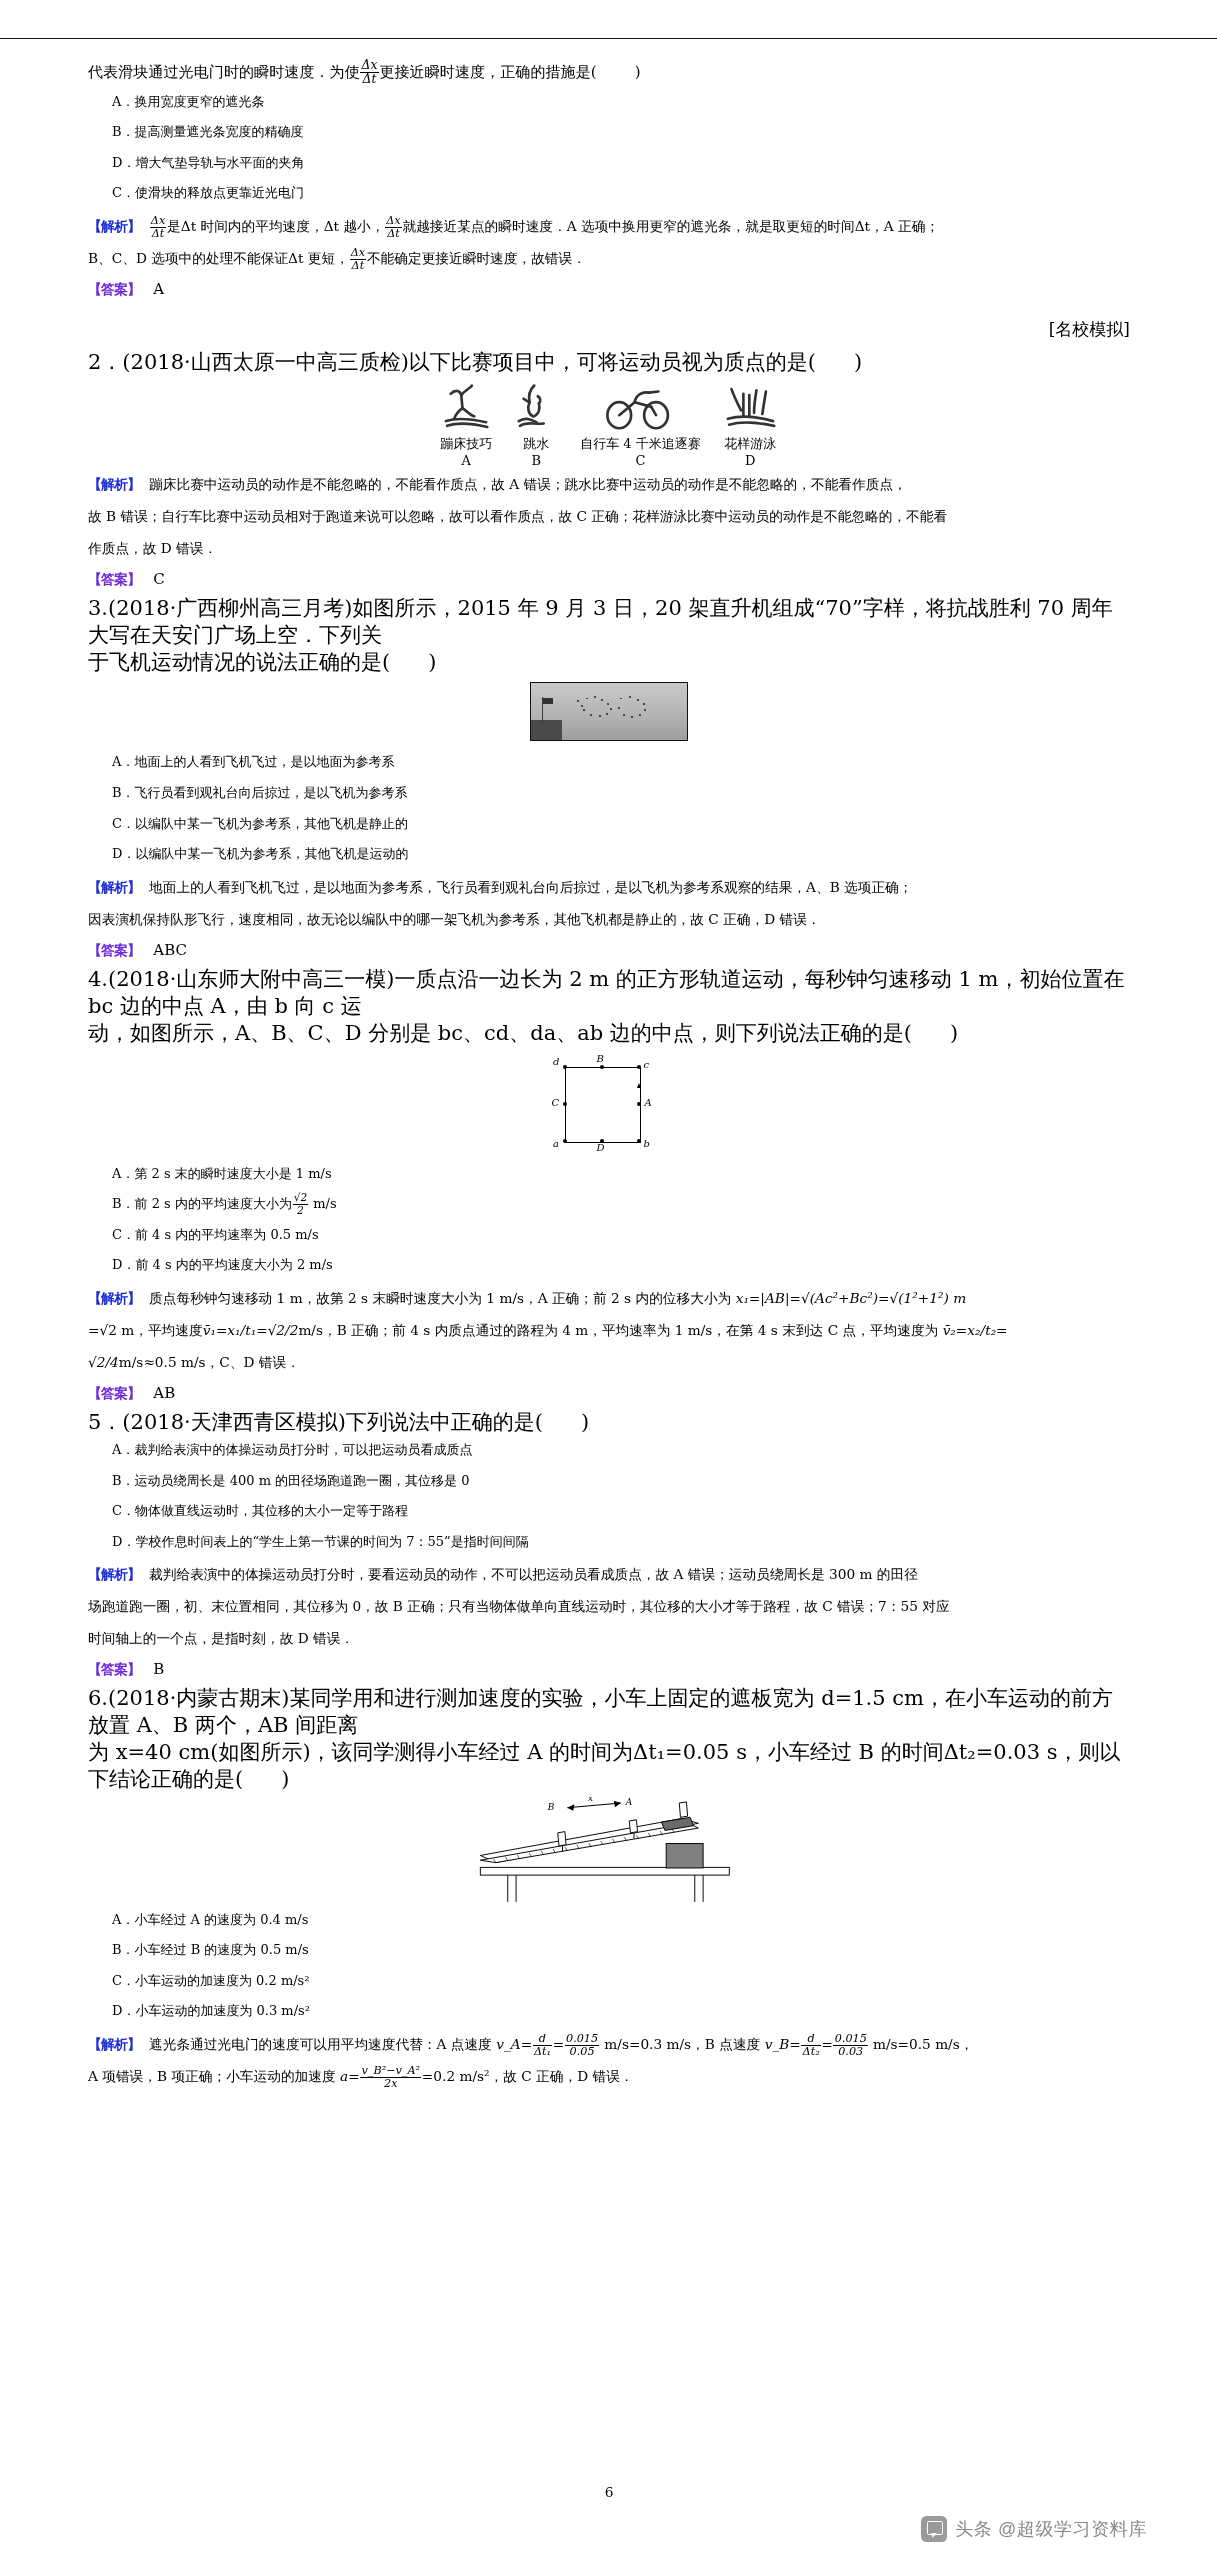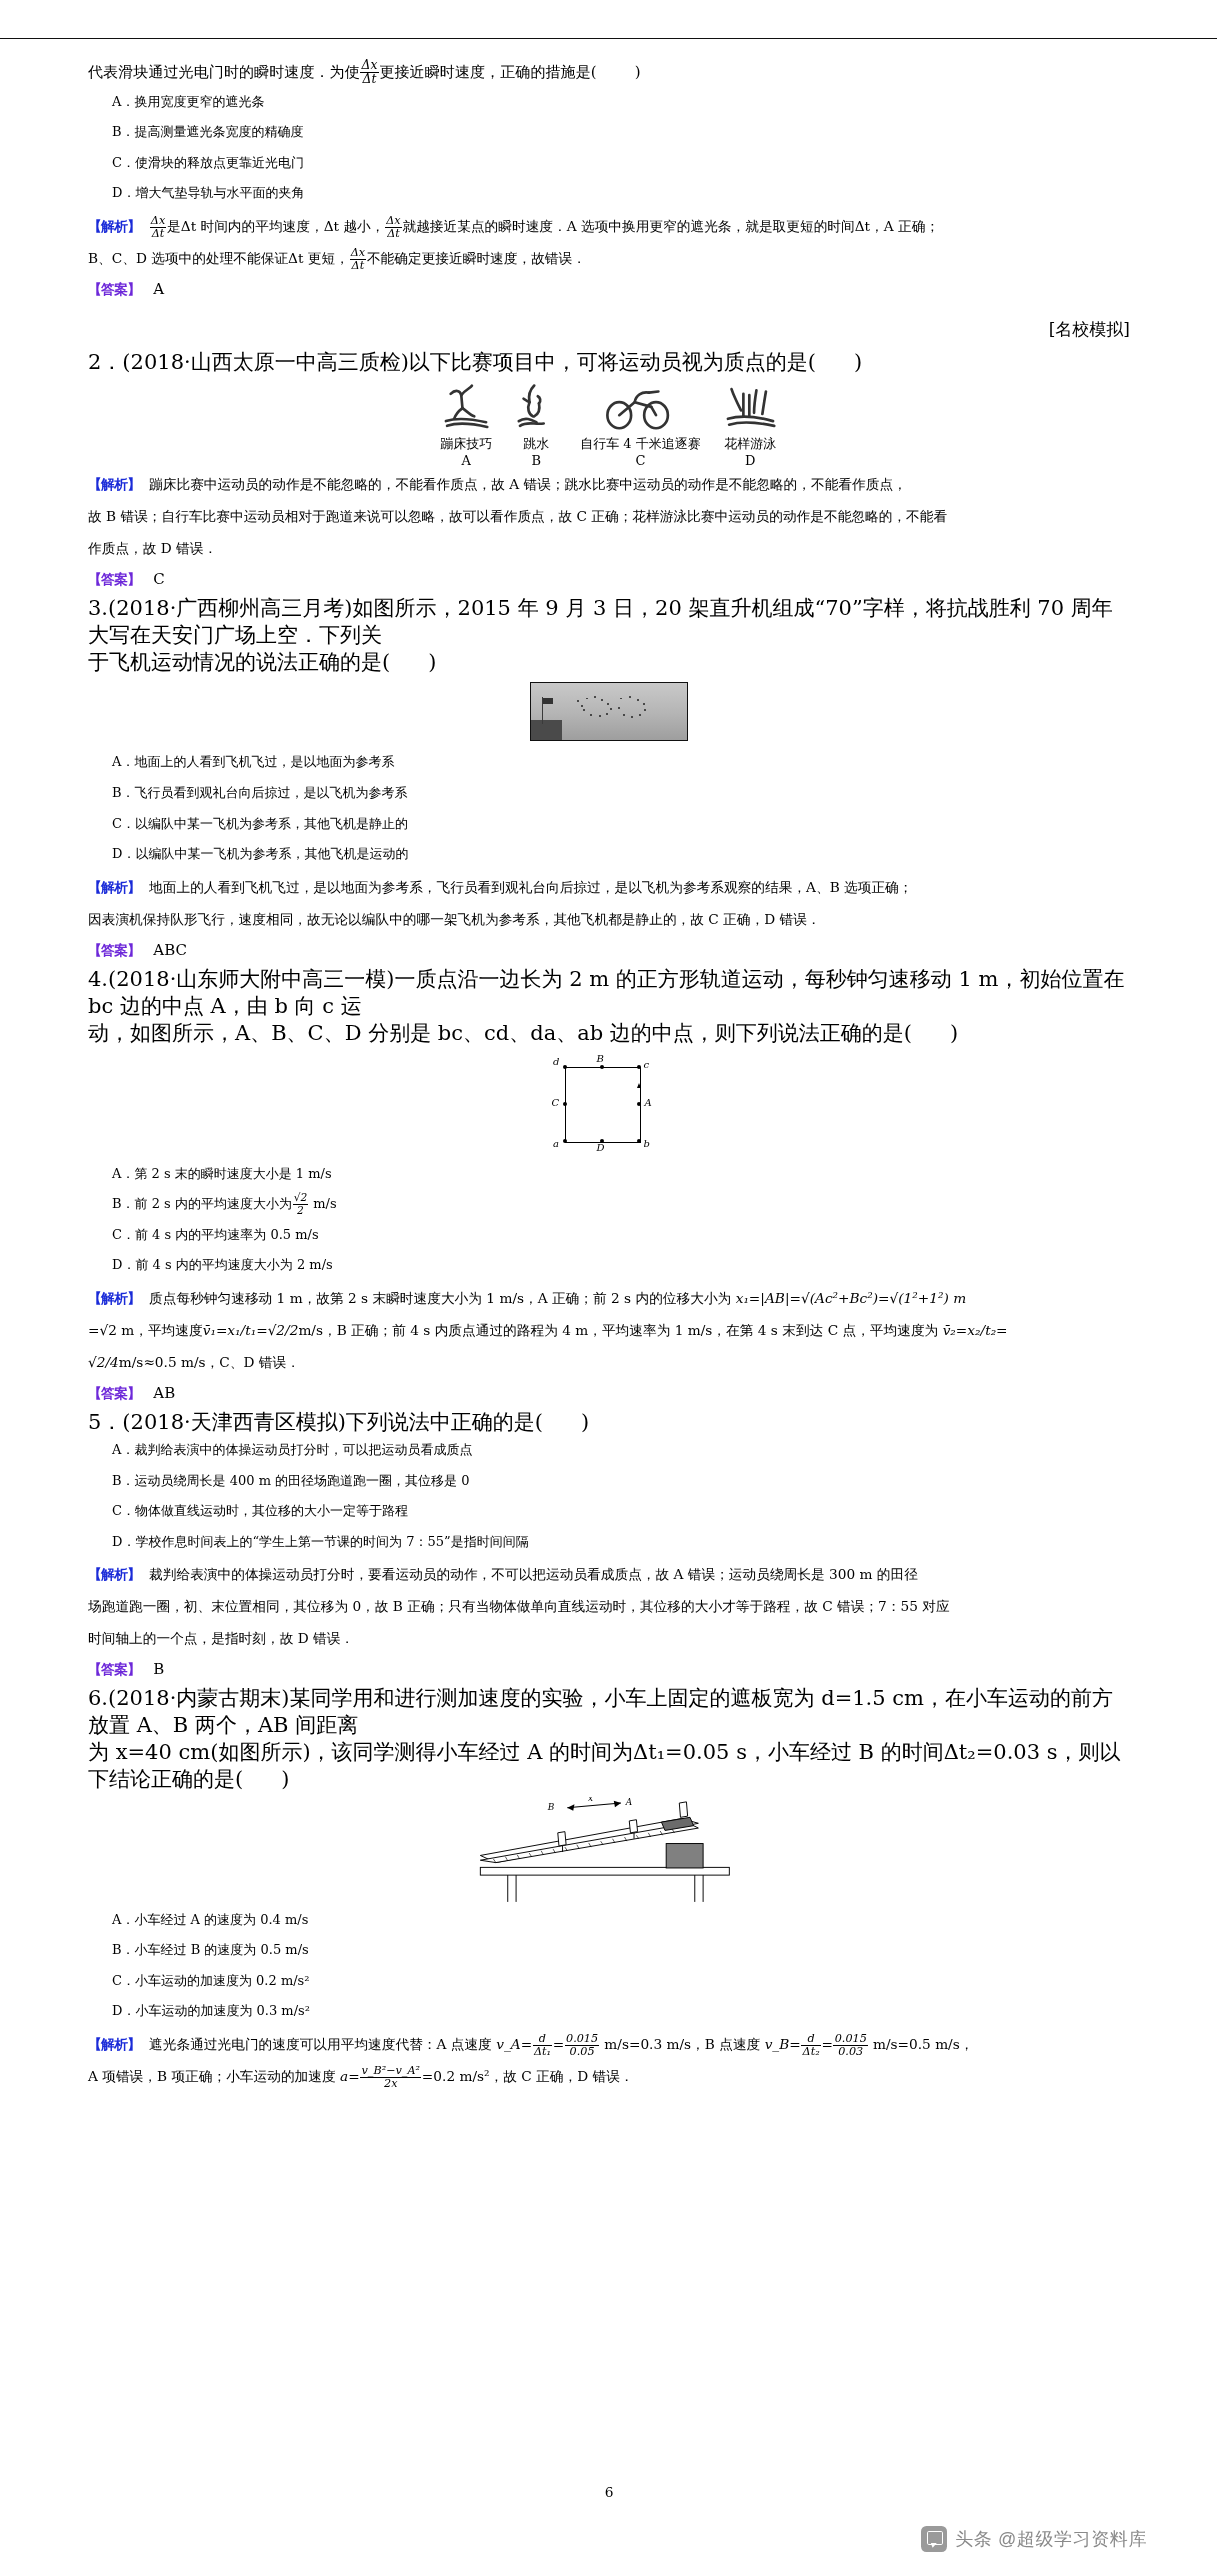--- a/index.html
+++ b/index.html
@@ -168,21 +168,21 @@
   .pagenum {
     position: absolute;
     left: 0; right: 0;
     bottom: 76px;
     text-align: center;
     font-size: 13.7px;
   }
   .watermark {
     position: absolute;
     right: 71px;
-    bottom: 24px;
+    bottom: 34px;
     display: flex;
     align-items: center;
     gap: 8.3px;
     color: #8a8a8a;
     font-size: 18px;
     font-family: "Liberation Sans", sans-serif;
     letter-spacing: 0.6px;
   }
   .wm-logo {
     width: 26px; height: 26px;
@@ -216,22 +216,22 @@
   <div class="rule-top"></div>
 
   <div class="body-col">
 
     <p class="ln">
       <span>代表滑块通过光电门时的瞬时速度．为使</span><span class="frac"><span class="num">Δx</span><span class="den">Δt</span></span><span>更接近瞬时速度，正确的措施是(</span><span class="gapblank"></span><span>)</span>
     </p>
 
     <p class="opt">A．换用宽度更窄的遮光条</p>
     <p class="opt">B．提高测量遮光条宽度的精确度</p>
+    <p class="opt">D．增大气垫导轨与水平面的夹角</p>
     <p class="opt">C．使滑块的释放点更靠近光电门</p>
-    <p class="opt">D．增大气垫导轨与水平面的夹角</p>
 
     <p class="exp">
       <span class="tagblue">【解析】</span>&nbsp;&nbsp;<span class="frac"><span class="num">Δx</span><span class="den">Δt</span></span><span>是Δ</span><span>t 时间内的平均速度，Δt 越小，</span><span class="frac"><span class="num">Δx</span><span class="den">Δt</span></span><span>就越接近某点的瞬时速度．A 选项中换用更窄的遮光条，就是取更短的时间Δt，A 正确；</span>
     </p>
     <p class="exp">
       <span>B、C、D 选项中的处理不能保证Δt 更短，</span><span class="frac"><span class="num">Δx</span><span class="den">Δt</span></span><span>不能确定更接近瞬时速度，故错误．</span>
     </p>
 
     <p class="ansline">
       <span class="tagred">【答案】</span><span class="ansval">A</span>

